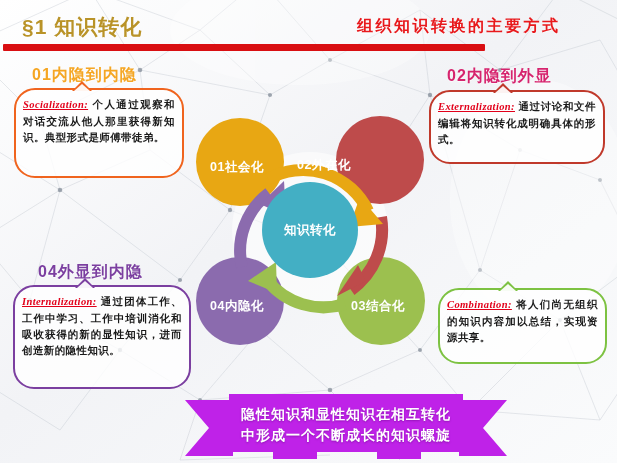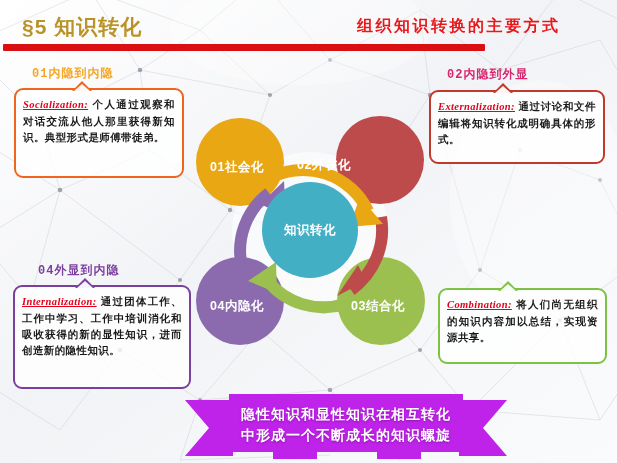--- a/index.html
+++ b/index.html
@@ -19,29 +19,29 @@
   .sec-title{position:absolute;left:22px;top:13px;font-size:21px;font-weight:bold;
     color:#b99328;letter-spacing:1px;
     text-shadow:0 1px 0 rgba(255,255,255,.7);white-space:nowrap;}
   .hdr-right{position:absolute;left:357px;top:16px;font-size:16px;font-weight:bold;
     color:#e8191c;letter-spacing:2.5px;white-space:nowrap;
     text-shadow:0 1px 1px rgba(255,255,255,.6);}
   .red-bar{position:absolute;left:3px;top:44px;width:482px;height:7px;
     background:#d90f12;border-radius:1px;}
 
   
-  .q-head{position:absolute;font-size:12px;font-weight:bold;letter-spacing:1px;
-    white-space:nowrap;text-shadow:0 1px 1px rgba(255,255,255,.75);font-family:Liberation Mono, monospace;}
+  .q-head{position:absolute;font-size:16px;font-weight:bold;letter-spacing:1px;
+    white-space:nowrap;text-shadow:0 1px 1px rgba(255,255,255,.75);}
   .q-head.h1{left:32px;top:65px;color:#f5a623;}
   .q-head.h2{left:447px;top:66px;color:#d6246e;}
   .q-head.h4{left:38px;top:262px;color:#7b3fa0;}
   .q-head.h3{left:462px;top:264px;color:#7dc242;}
 
   
-  .bubble{position:absolute;border-radius:9px;border:2.2px solid #000;
+  .bubble{position:absolute;border-radius:21px;border:2.2px solid #000;
     background:rgba(255,255,255,.80);box-sizing:border-box;padding:6px 7px 5px 7px;}
   .bubble .tail{position:absolute;top:-9px;width:0;height:0;
     border-left:10px solid transparent;border-right:10px solid transparent;}
   .bubble .tail-in{position:absolute;top:-6px;width:0;height:0;
     border-left:8px solid transparent;border-right:8px solid transparent;
     border-bottom:7px solid rgba(255,255,255,.94);}
   .bubble .kw{color:#e2001a;font-style:italic;font-weight:bold;
     text-decoration:underline;font-family:"Liberation Serif","DejaVu Serif",serif;}
   .bubble .body{color:#1a1a1a;font-size:10.5px;font-weight:bold;line-height:16px;
     letter-spacing:.4px;text-align:justify;}
@@ -141,21 +141,21 @@
         <circle cx="470" cy="410" r="2"></circle>
       <circle cx="520" cy="150" r="2"></circle>
         <circle cx="330" cy="250" r="2.2"></circle>
     </g>
     <g opacity="0.35">
       <ellipse cx="300" cy="30" rx="130" ry="55" fill="#ffffff"></ellipse>
       <ellipse cx="540" cy="200" rx="90" ry="120" fill="#ffffff"></ellipse>
     </g>
   </svg>
 
-  <div class="sec-title" style="color: rgb(185, 147, 40);">§5  知识转化</div>
+  <div class="sec-title" style="color: rgb(185, 147, 40);">§1  知识转化</div>
   <div class="hdr-right" style="color: rgb(232, 25, 28);">组织知识转换的主要方式</div>
   <div class="red-bar" style="background: rgb(217, 15, 18);"></div>
 
   <div class="q-head h1" style="color: rgb(245, 166, 35);">01内隐到内隐</div>
   <div class="q-head h2" style="color: rgb(214, 36, 110);">02内隐到外显</div>
   <div class="q-head h4" style="color: rgb(123, 63, 160);">04外显到内隐</div>
 
   <div class="bubble" id="b1" style="border-color: rgb(240, 100, 30);">
     <span class="tail" style="border-bottom-color: rgb(240, 100, 30);"></span>
     <span class="tail-in"></span>

